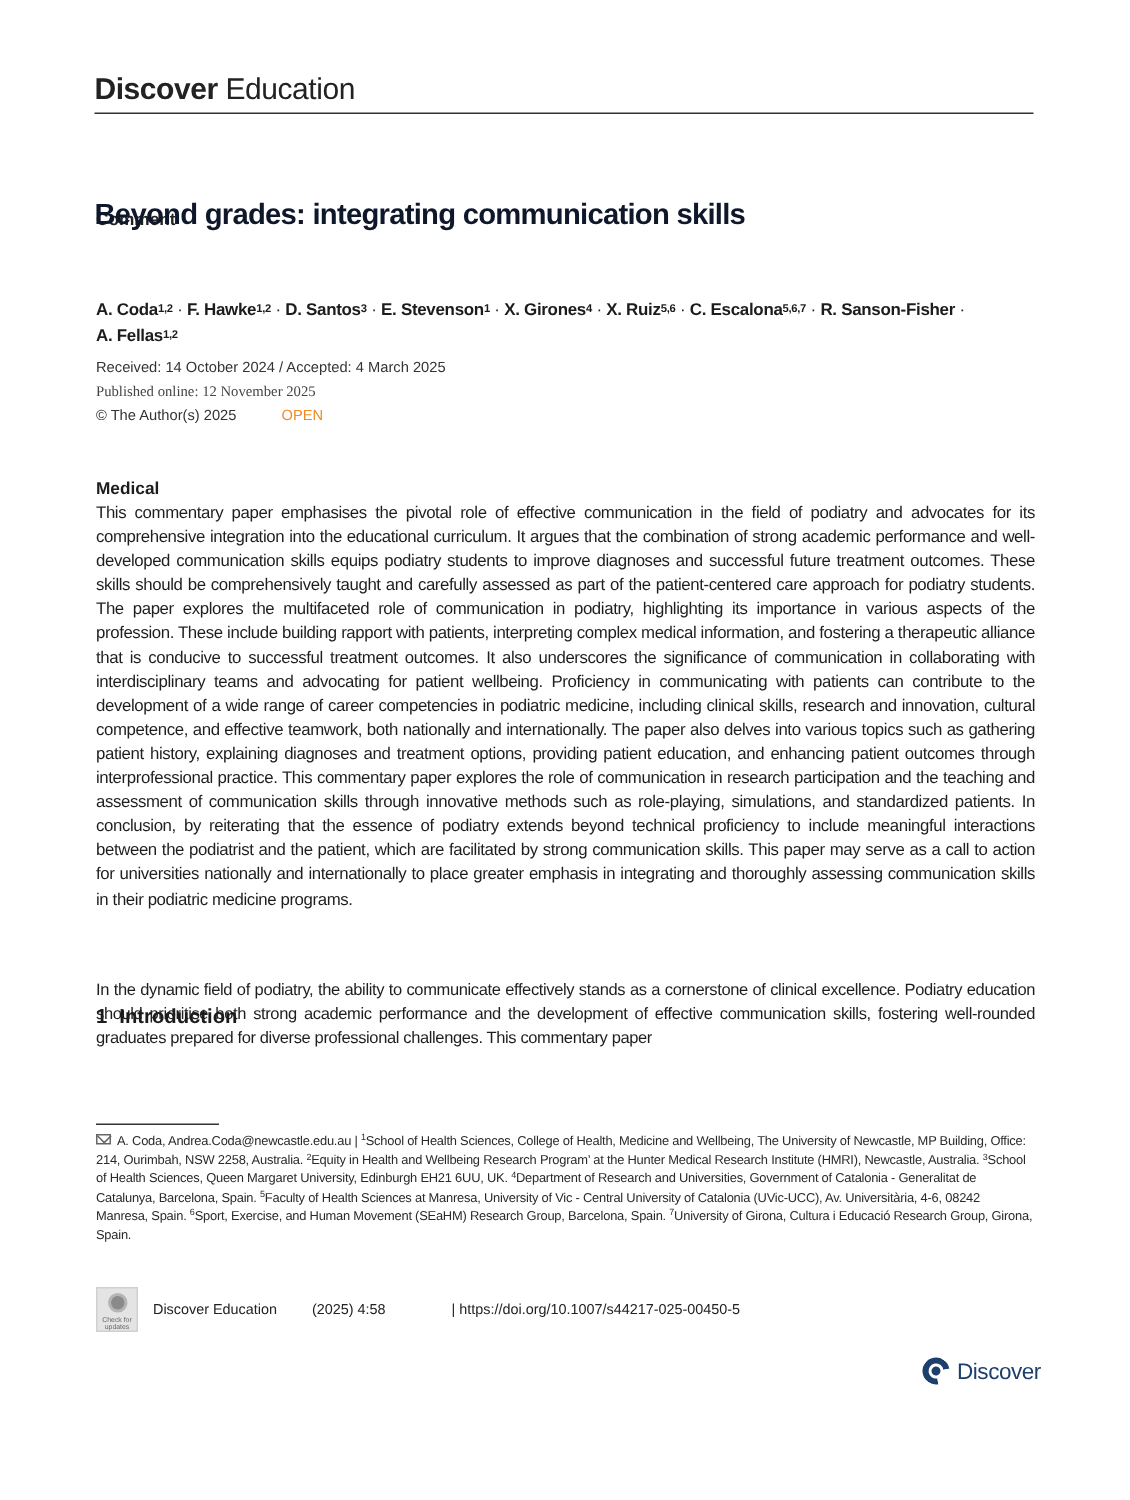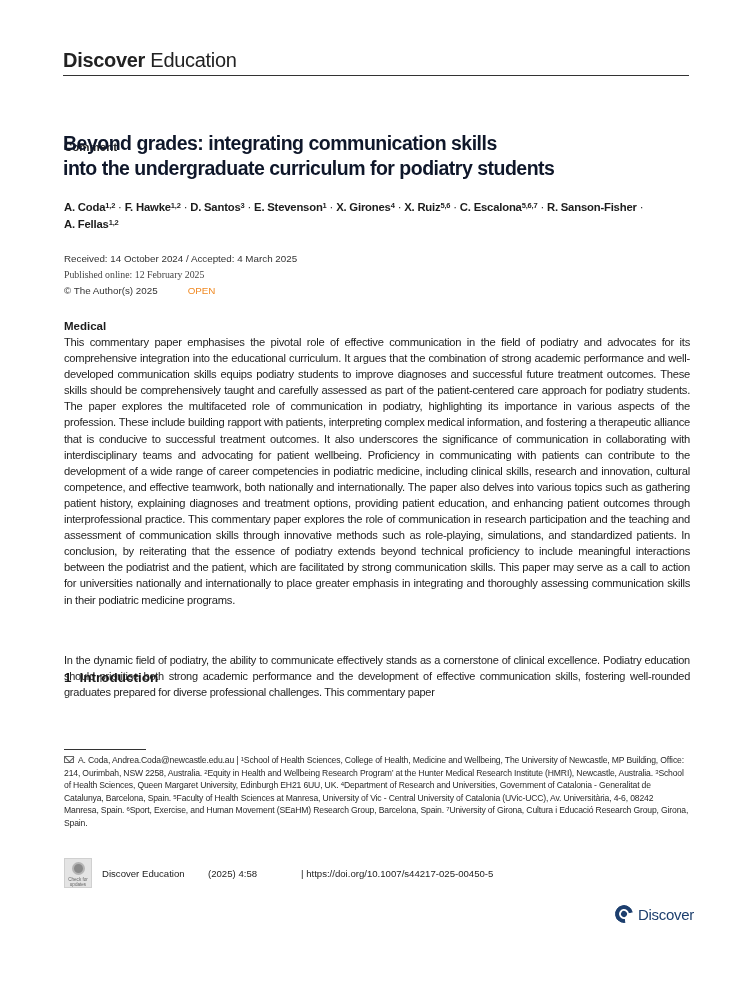--- a/index.html
+++ b/index.html
@@ -34,21 +34,21 @@
 
     .authors {
       position: absolute; left: 64px; top: 199px; width: 626px;
       font-size: 11.3px; line-height: 17px; font-weight: bold; color: #1c1c1c;
       letter-spacing: -0.2px;
     }
     .authors sup { font-size: 7.5px; vertical-align: top; position: relative; top: -2px; font-weight: bold; }
     .authors .sep { font-weight: normal; margin: 0 3px; }
 
     .dates {
-      position: absolute; left: 64px; top: 251px;
+      position: absolute; left: 64px; top: 238px;
       font-size: 9.8px; line-height: 16px; color: #333;
     }
     .dates .published { font-family: "Liberation Serif", serif; color: #444; }
     .dates .open { color: #f08a24; margin-left: 30px; }
 
     .abstract-heading {
       position: absolute; left: 64px; top: 320px;
       font-size: 11.5px; font-weight: bold; color: #1c1c1c;
     }
     .abstract-body {
@@ -131,30 +131,29 @@
 
   <div class="journal-header">
     <span class="brand">Discover</span>
     <span>Education</span>
   </div>
 
   <div class="article-type">Comment</div>
 
   <h1 class="title">
     <span>Beyond grades: integrating communication skills</span>
-    <span>into the undergraduate curriculum for podiatry students</span>
   </h1>
 
   <div class="authors">
     <span><span>A. Coda</span><sup>1,2</sup></span><span class="sep">·</span><span><span>F. Hawke</span><sup>1,2</sup></span><span class="sep">·</span><span><span>D. Santos</span><sup>3</sup></span><span class="sep">·</span><span><span>E. Stevenson</span><sup>1</sup></span><span class="sep">·</span><span><span>X. Girones</span><sup>4</sup></span><span class="sep">·</span><span><span>X. Ruiz</span><sup>5,6</sup></span><span class="sep">·</span><span><span>C. Escalona</span><sup>5,6,7</sup></span><span class="sep">·</span><span><span>R. Sanson-Fisher</span></span><span class="sep">·</span><br><span><span>A. Fellas</span><sup>1,2</sup></span>
   </div>
 
   <div class="dates">
     <div>Received: 14 October 2024 / Accepted: 4 March 2025</div>
-    <div class="published">Published online: 12 February 2025</div>
+    <div class="published">Published online: 12 November 2025</div>
     <div>
       <span>© The Author(s) 2025</span><span class="open">OPEN</span>
     </div>
   </div>
 
   <h2 class="abstract-heading">Medical</h2>
   <p class="abstract-body">This commentary paper emphasises the pivotal role of effective communication in the field of podiatry and advocates for its comprehensive integration into the educational curriculum. It argues that the combination of strong academic performance and well-developed communication skills equips podiatry students to improve diagnoses and successful future treatment outcomes. These skills should be comprehensively taught and carefully assessed as part of the patient-centered care approach for podiatry students. The paper explores the multifaceted role of communication in podiatry, highlighting its importance in various aspects of the profession. These include building rapport with patients, interpreting complex medical information, and fostering a therapeutic alliance that is conducive to successful treatment outcomes. It also underscores the significance of communication in collaborating with interdisciplinary teams and advocating for patient wellbeing. Proficiency in communicating with patients can contribute to the development of a wide range of career competencies in podiatric medicine, including clinical skills, research and innovation, cultural competence, and effective teamwork, both nationally and internationally. The paper also delves into various topics such as gathering patient history, explaining diagnoses and treatment options, providing patient education, and enhancing patient outcomes through interprofessional practice. This commentary paper explores the role of communication in research participation and the teaching and assessment of communication skills through innovative methods such as role-playing, simulations, and standardized patients. In conclusion, by reiterating that the essence of podiatry extends beyond technical proficiency to include meaningful interactions between the podiatrist and the patient, which are facilitated by strong communication skills. This paper may serve as a call to action for universities nationally and internationally to place greater emphasis in integrating and thoroughly assessing communication skills in their podiatric medicine programs.</p>
 
   <h2 class="section-heading">
     <span class="num">1</span><span>Introduction</span>

